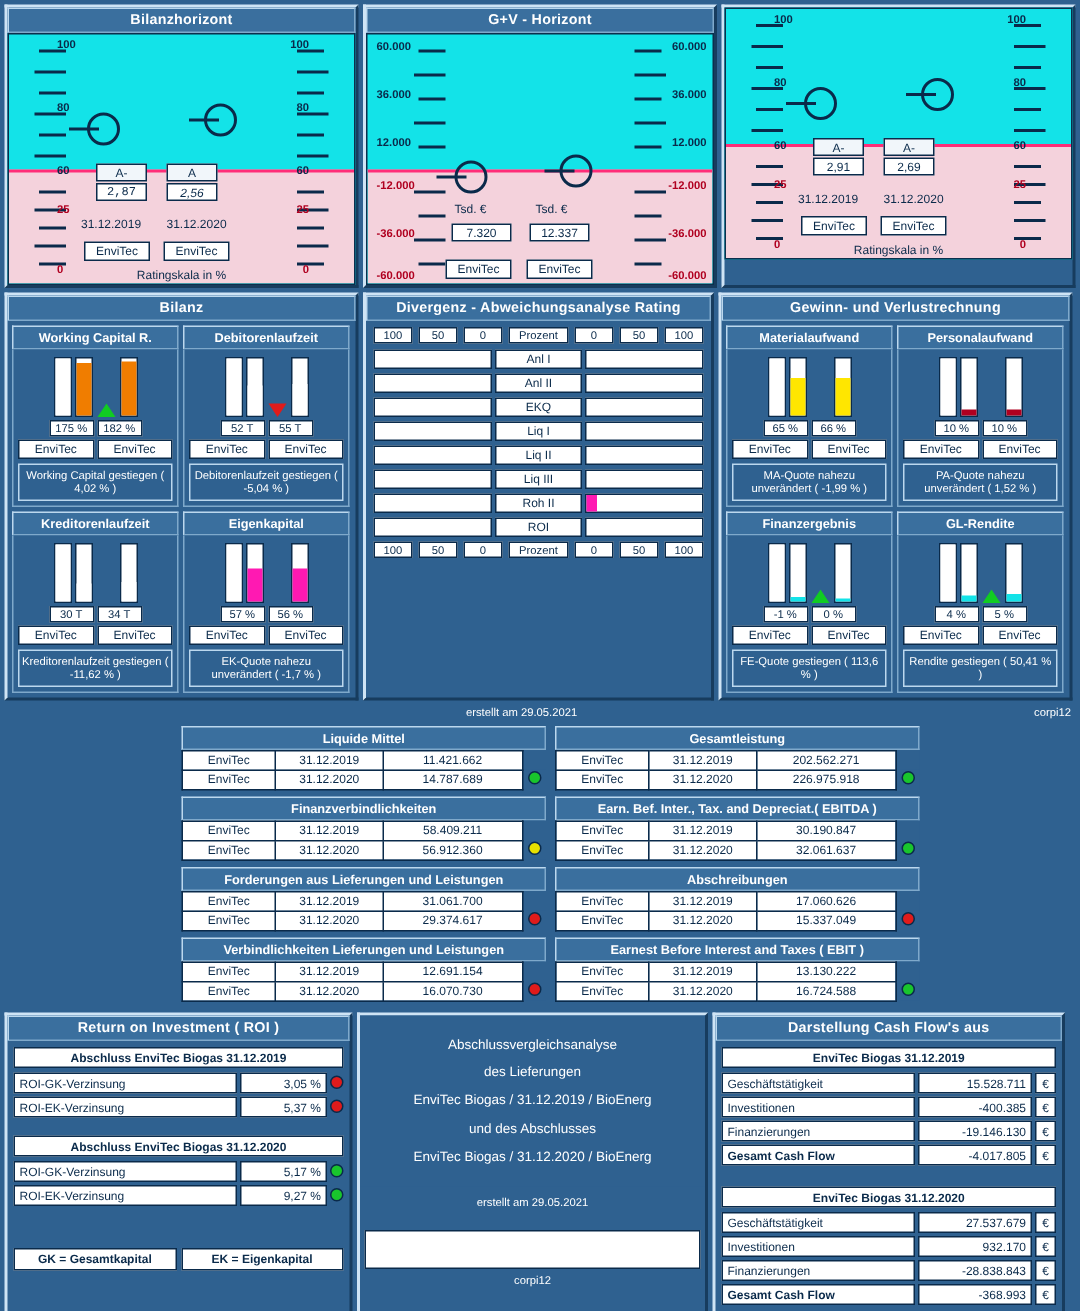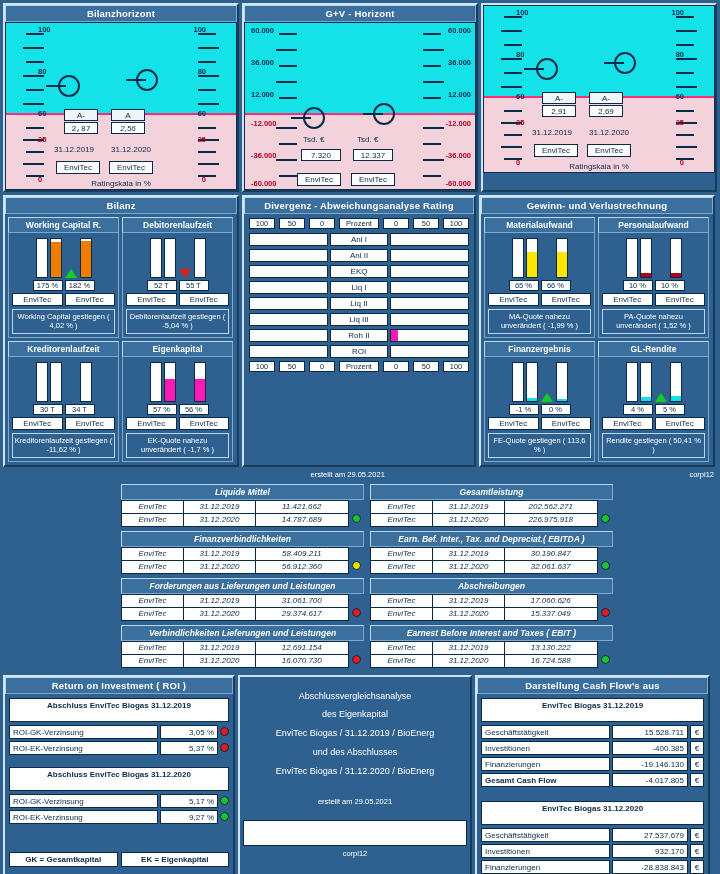--- a/index.html
+++ b/index.html
@@ -121,21 +121,21 @@
   .divrow { display:flex; align-items:center; gap:2px; margin-bottom:2px; height:14px; }
   .dvbar { flex:1; background:#ffffff; border:1px solid #0a2a4a; height:13px; position:relative; }
   .dvlabel {
     width:58px; background:#ffffff; border:1px solid #0a2a4a;
     font-size:8px; text-align:center; height:13px; line-height:12px; color:#0a2a4a;
   }
   .dvmark { position:absolute; top:0; bottom:0; width:7px; background:#ff19b2; }
 
   .stampline { display:flex; justify-content:space-between; padding:0 6px 2px; color:#ffffff; font-size:7.5px; }
   .stampline .c { color:#ffffff; }
-  .tblwrap { margin-bottom:4px;font-style:italic; }
+  .tblwrap { margin-bottom:4px; }
   .tbl { width:100%; border-collapse:collapse; }
   .tbl td {
     background:#ffffff; border:1px solid #0a2a4a; height:13px;
     font-size:8px; color:#0a2a4a; padding:0 3px;
   }
   .tbl td.c1 { width:62px; text-align:center; }
   .tbl td.c2 { width:72px; text-align:center; }
   .tbl td.c3 { text-align:center; }
   .led { width:9px; height:9px; border-radius:50%; display:inline-block; border:1px solid #0a2a4a; }
   .led.g { background:#19c52c; }
@@ -163,21 +163,21 @@
   .stamp2 { color:#fff; text-align:center; font-size:7.5px; padding-top:6px; }
   .stamp3 { color:#fff; text-align:center; font-size:7.5px; }
 
   .kvrow { display:flex; align-items:center; gap:2px; margin-bottom:2px; }
   .kvlbl { flex:1; background:#ffffff; border:1px solid #0a2a4a; font-size:8px; height:14px; line-height:13px; padding:0 3px; }
   .kvval { width:58px; background:#ffffff; border:1px solid #0a2a4a; font-size:8px; height:14px; line-height:13px; text-align:right; padding:0 3px; }
   .kvval.wide { width:76px; }
   .kvunit { width:14px; background:#ffffff; border:1px solid #0a2a4a; font-size:8px; height:14px; line-height:13px; text-align:center; }
   .subhdr {
     background:#ffffff; border:1px solid #0a2a4a; font-size:8px; font-weight:bold;
-    text-align:center; height:24px; line-height:13px; margin-bottom:3px; color:#0a2a4a;
+    text-align:center; height:14px; line-height:13px; margin-bottom:3px; color:#0a2a4a;
   }
   .pad { padding:4px; }
   .twobtn { display:flex; gap:3px; margin-top:4px; }
   .twobtn .btn { flex:1; height:15px; line-height:14px; font-size:8px; font-weight:bold; }
 </style>
 </head>
 <body>
 
 <div class="app">
 
@@ -875,21 +875,21 @@
         <div class="twobtn" style="margin-top:28px;">
           <div class="btn">GK = Gesamtkapital</div>
           <div class="btn">EK = Eigenkapital</div>
         </div>
       </div>
     </div>
 
     <div class="bot-mid panel">
       <div class="centerblock" style="border:none;">
         <span class="sp">Abschlussvergleichsanalyse</span>
-        <span class="sp">des Eigenkapital</span>
+        <span class="sp">des Lieferungen</span>
         <span class="sp">EnviTec Biogas / 31.12.2019 / BioEnerg</span>
         <span class="sp">und des Abschlusses</span>
         <span class="sp">EnviTec Biogas / 31.12.2020 / BioEnerg</span>
       </div>
       <div class="stamp2">erstellt am 29.05.2021</div>
       <div class="emptybox" style="margin-top:14px;"></div>
       <div class="stamp3">corpi12</div>
     </div>
 
     <div class="bot-right panel">

